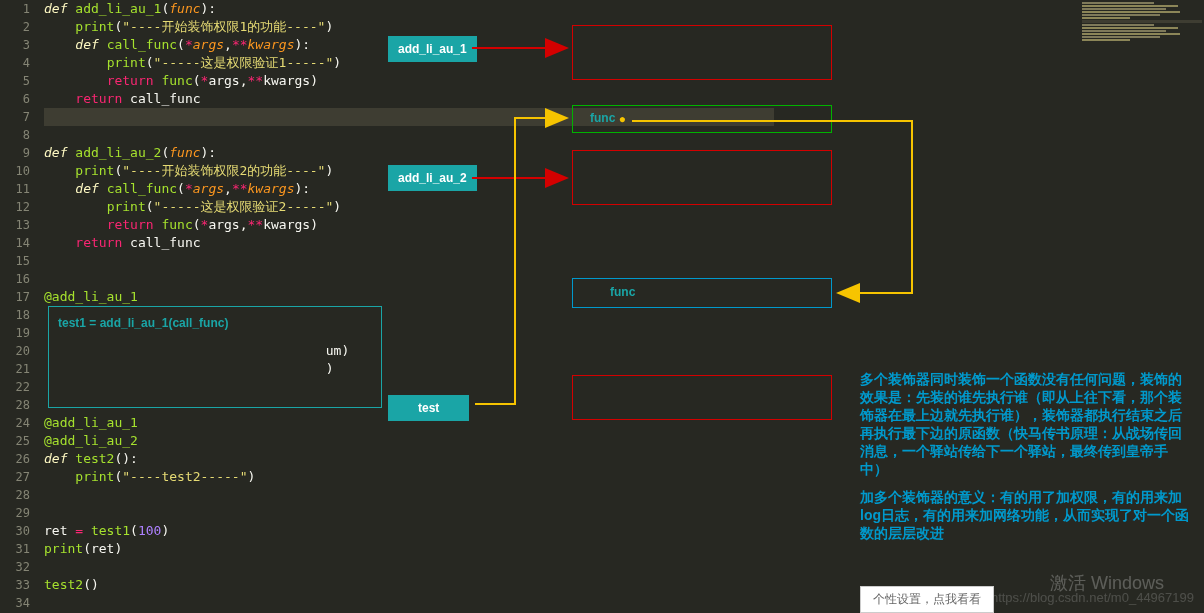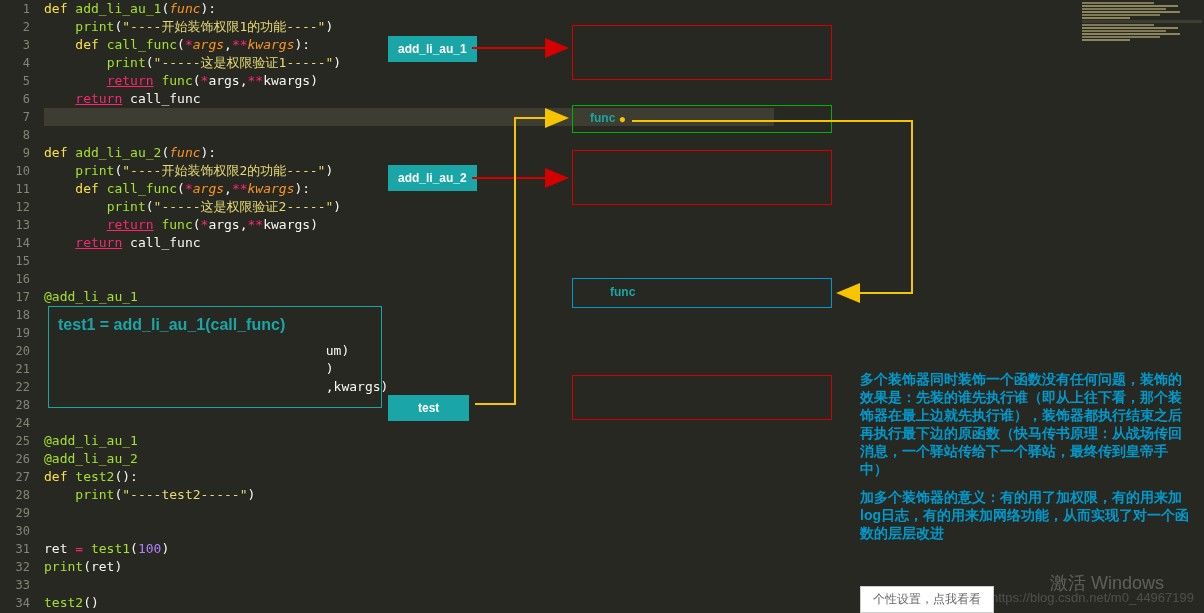--- a/index.html
+++ b/index.html
@@ -28,27 +28,27 @@
 .gutter div { height: 18px; line-height: 18px; }
 .code {
   position: absolute;
   left: 44px;
   top: 0;
   width: 730px;
   font-size: 13px;
 }
 .line { height: 18px; line-height: 18px; white-space: pre; }
 .line.cursor { background: #3e3d32; }
-.kw { color: #fde047; }
+.kw { color: #fef9c3; font-style: italic; }
 .fn { color: #a6e22e; }
 .op { color: #f92672; }
 .par { color: #fd971f; font-style: italic; }
 .str { color: #e6db74; }
 .num { color: #ae81ff; }
-.ret { color: #f92672; text-decoration: underline; }
+.ret { color: #f92672; }
 .id { color: #f8f8f2; }
 .dec { color: #a6e22e; }
 .pun { color: #f8f8f2; }
 
 .chip {
   position: absolute;
   background: #1aa5a6;
   color: #fff;
   font-size: 12px;
   font-weight: bold;
@@ -175,21 +175,20 @@
   <div class="line">        <span class="fn">print</span><span class="pun">(</span><span class="str">"-----这是权限验证2-----"</span><span class="pun">)</span></div>
   <div class="line">        <span class="ret">return</span> <span class="fn">func</span><span class="pun">(</span><span class="op">*</span><span class="id">args</span><span class="pun">,</span><span class="op">**</span><span class="id">kwargs</span><span class="pun">)</span></div>
   <div class="line">    <span class="ret">return</span> <span class="id">call_func</span></div>
   <div class="line"></div>
   <div class="line"></div>
   <div class="line"><span class="dec">@add_li_au_1</span></div>
   <div class="line"></div>
   <div class="line"></div>
   <div class="line">                                    <span class="id">um)</span></div>
   <div class="line">                                    <span class="pun">)</span></div>
-  <div class="line">                                    <span class="id">,kwargs)</span></div>
   <div class="line"></div>
   <div class="line"></div>
   <div class="line"><span class="dec">@add_li_au_1</span></div>
   <div class="line"><span class="dec">@add_li_au_2</span></div>
   <div class="line"><span class="kw">def</span> <span class="fn">test2</span><span class="pun">():</span></div>
   <div class="line">    <span class="fn">print</span><span class="pun">(</span><span class="str">"----test2-----"</span><span class="pun">)</span></div>
   <div class="line"></div>
   <div class="line"></div>
   <div class="line"><span class="id">ret</span> <span class="op">=</span> <span class="fn">test1</span><span class="pun">(</span><span class="num">100</span><span class="pun">)</span></div>
   <div class="line"><span class="fn">print</span><span class="pun">(</span><span class="id">ret</span><span class="pun">)</span></div>
@@ -204,21 +203,21 @@
 <div class="rect" style="left:572px; top:25px; width:260px; height:55px; border-color:#d40000;"></div>
 <div class="rect" style="left:572px; top:105px; width:260px; height:28px; border-color:#00b300;"></div>
 <div class="rect" style="left:572px; top:150px; width:260px; height:55px; border-color:#d40000;"></div>
 <div class="rect" style="left:572px; top:278px; width:260px; height:30px; border-color:#0099cc;"></div>
 <div class="rect" style="left:572px; top:375px; width:260px; height:45px; border-color:#d40000;"></div>
 
 <div class="anno" style="left:590px; top:111px;"><span>func</span> <span style="color:#f6c400; vertical-align:middle;">●</span></div>
 <div class="anno" style="left:610px; top:285px;">func</div>
 
 <div class="rect" style="left:48px; top:306px; width:334px; height:102px; border-color:#1aa5a6;"></div>
-<div class="anno" style="left:58px; top:316px; font-size:16px;">test1 = add_li_au_1(call_func)</div>
+<div class="anno" style="left:58px; top:316px; font-size:12px;">test1 = add_li_au_1(call_func)</div>
 
 <svg class="arrows" width="1204" height="613">
   <defs>
     <marker id="ar-red" markerWidth="12" markerHeight="10" refX="10" refY="5" orient="auto">
         <path d="M0,0 L12,5 L0,10 z" fill="#d40000"></path>
       </marker>
     <marker id="ar-yel" markerWidth="12" markerHeight="10" refX="10" refY="5" orient="auto">
         <path d="M0,0 L12,5 L0,10 z" fill="#f6c400"></path>
       </marker>
   </defs>

